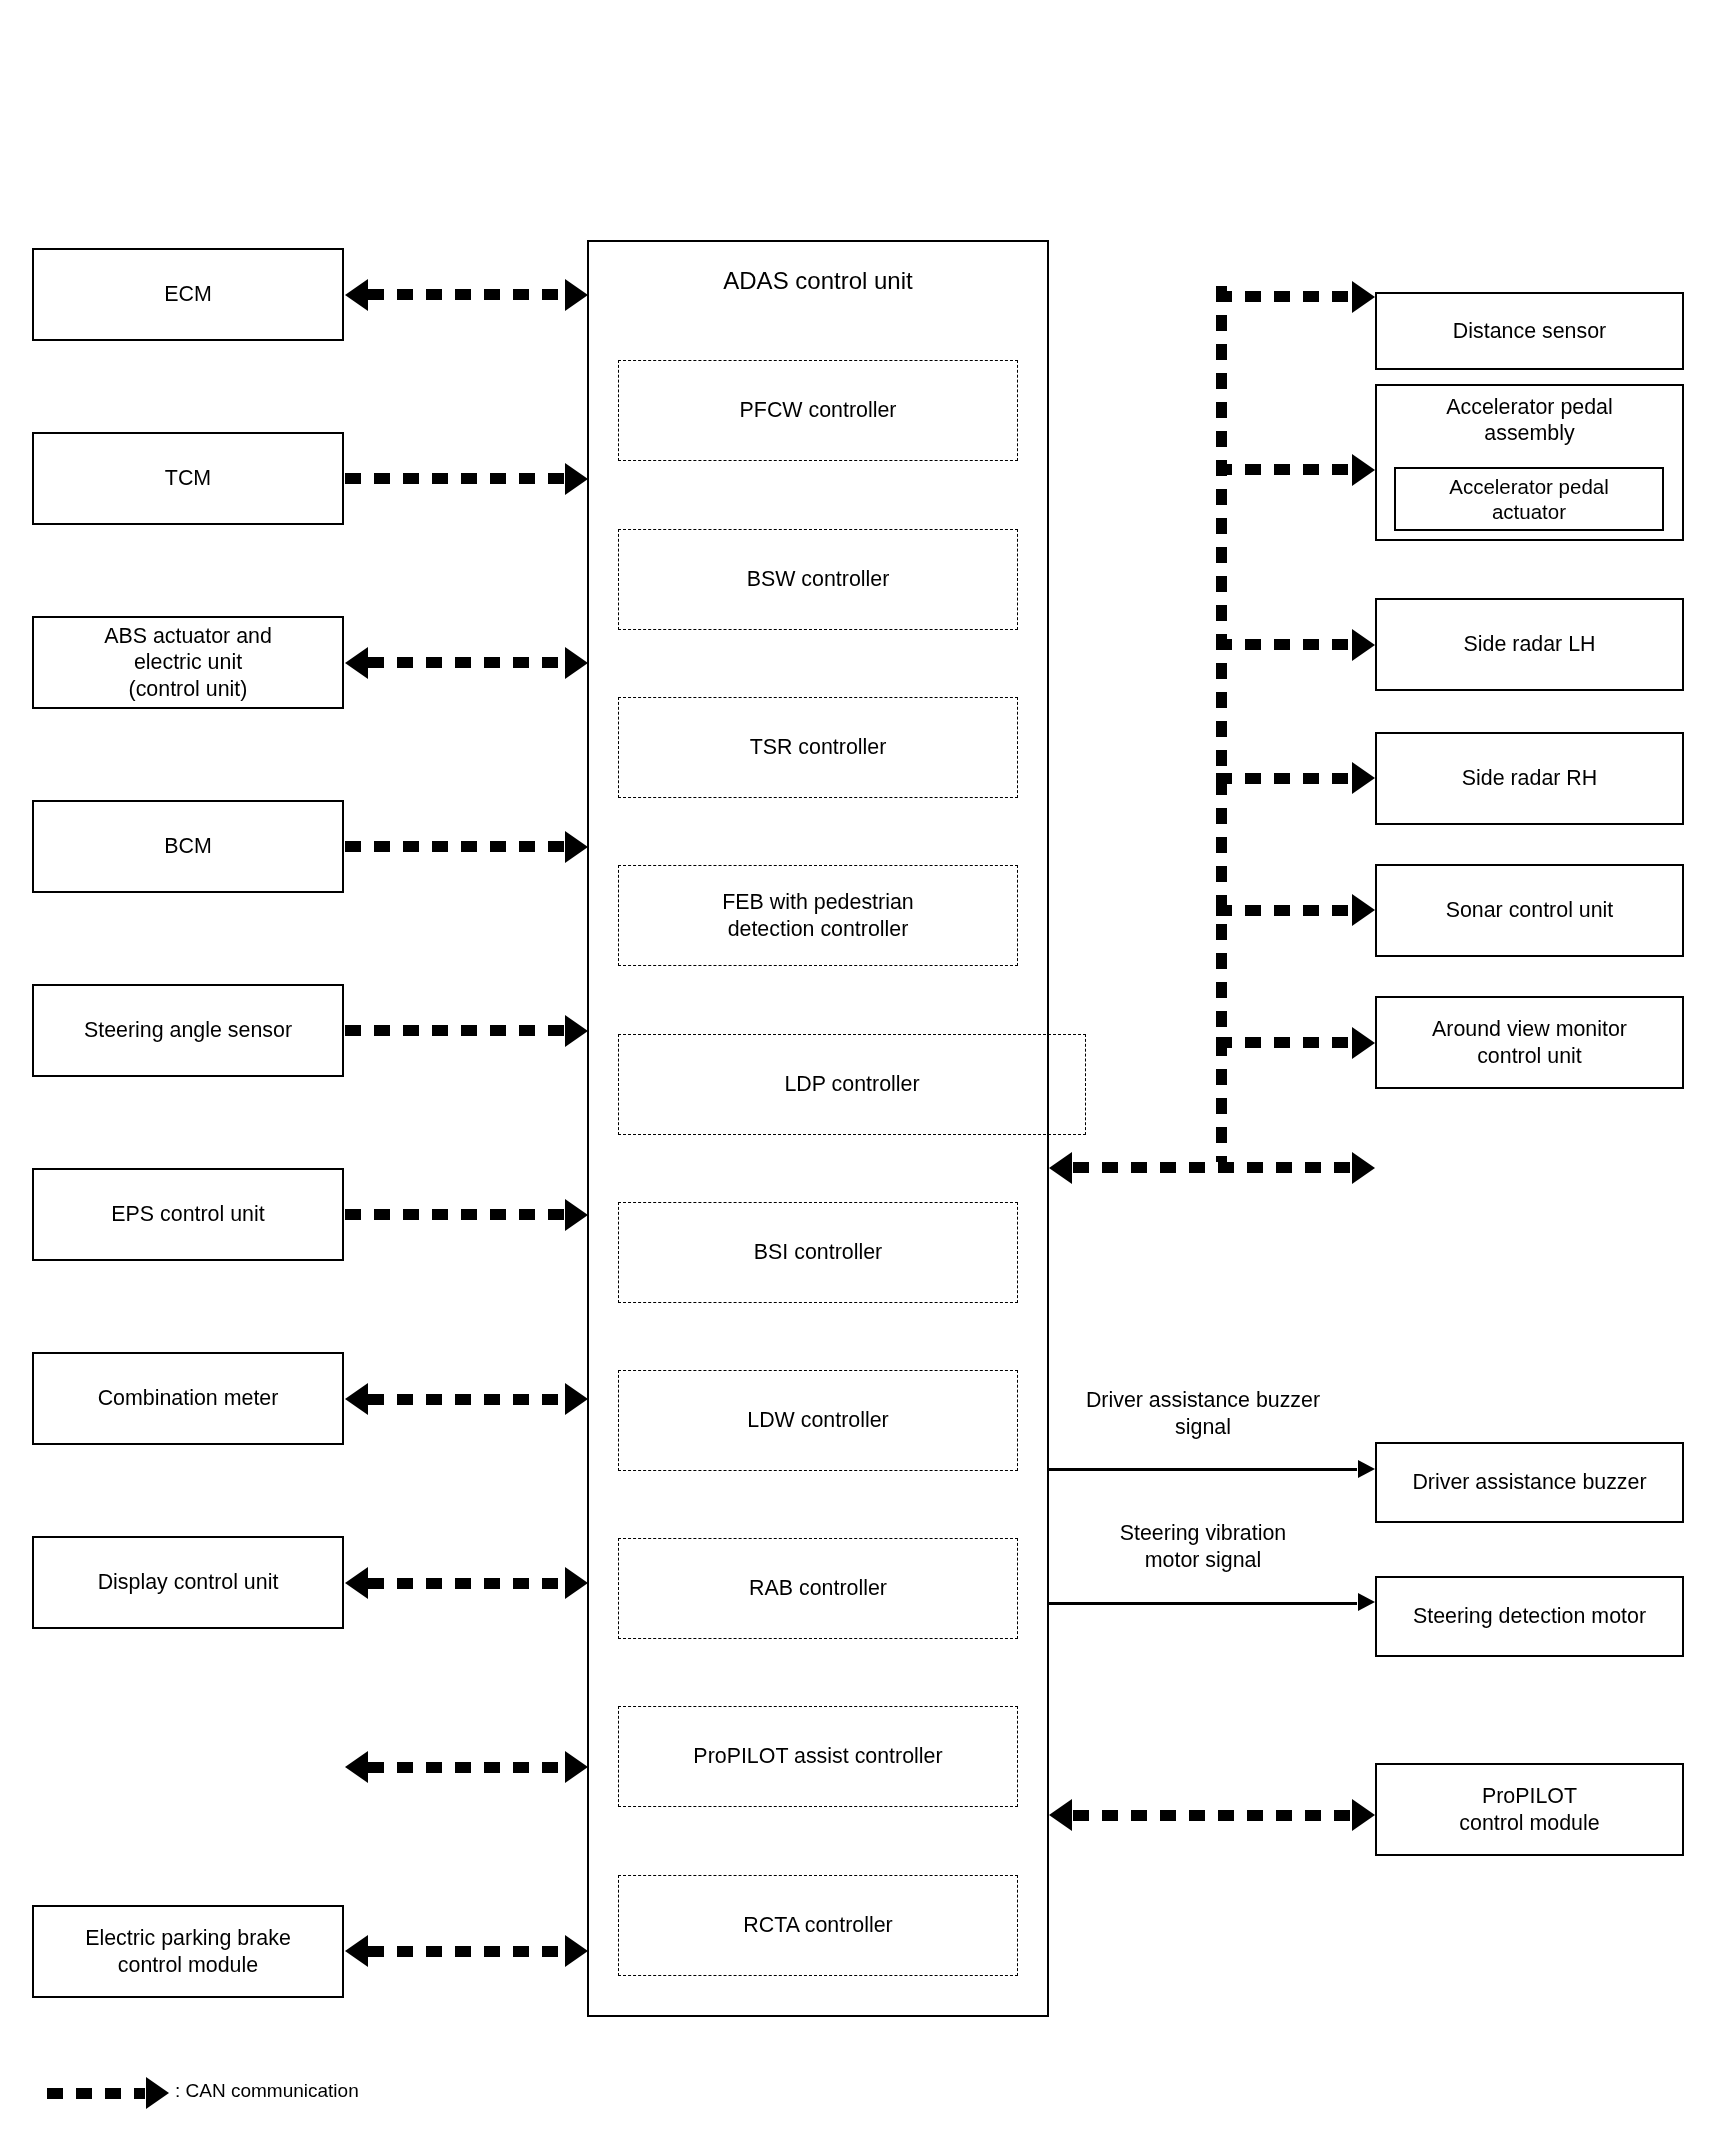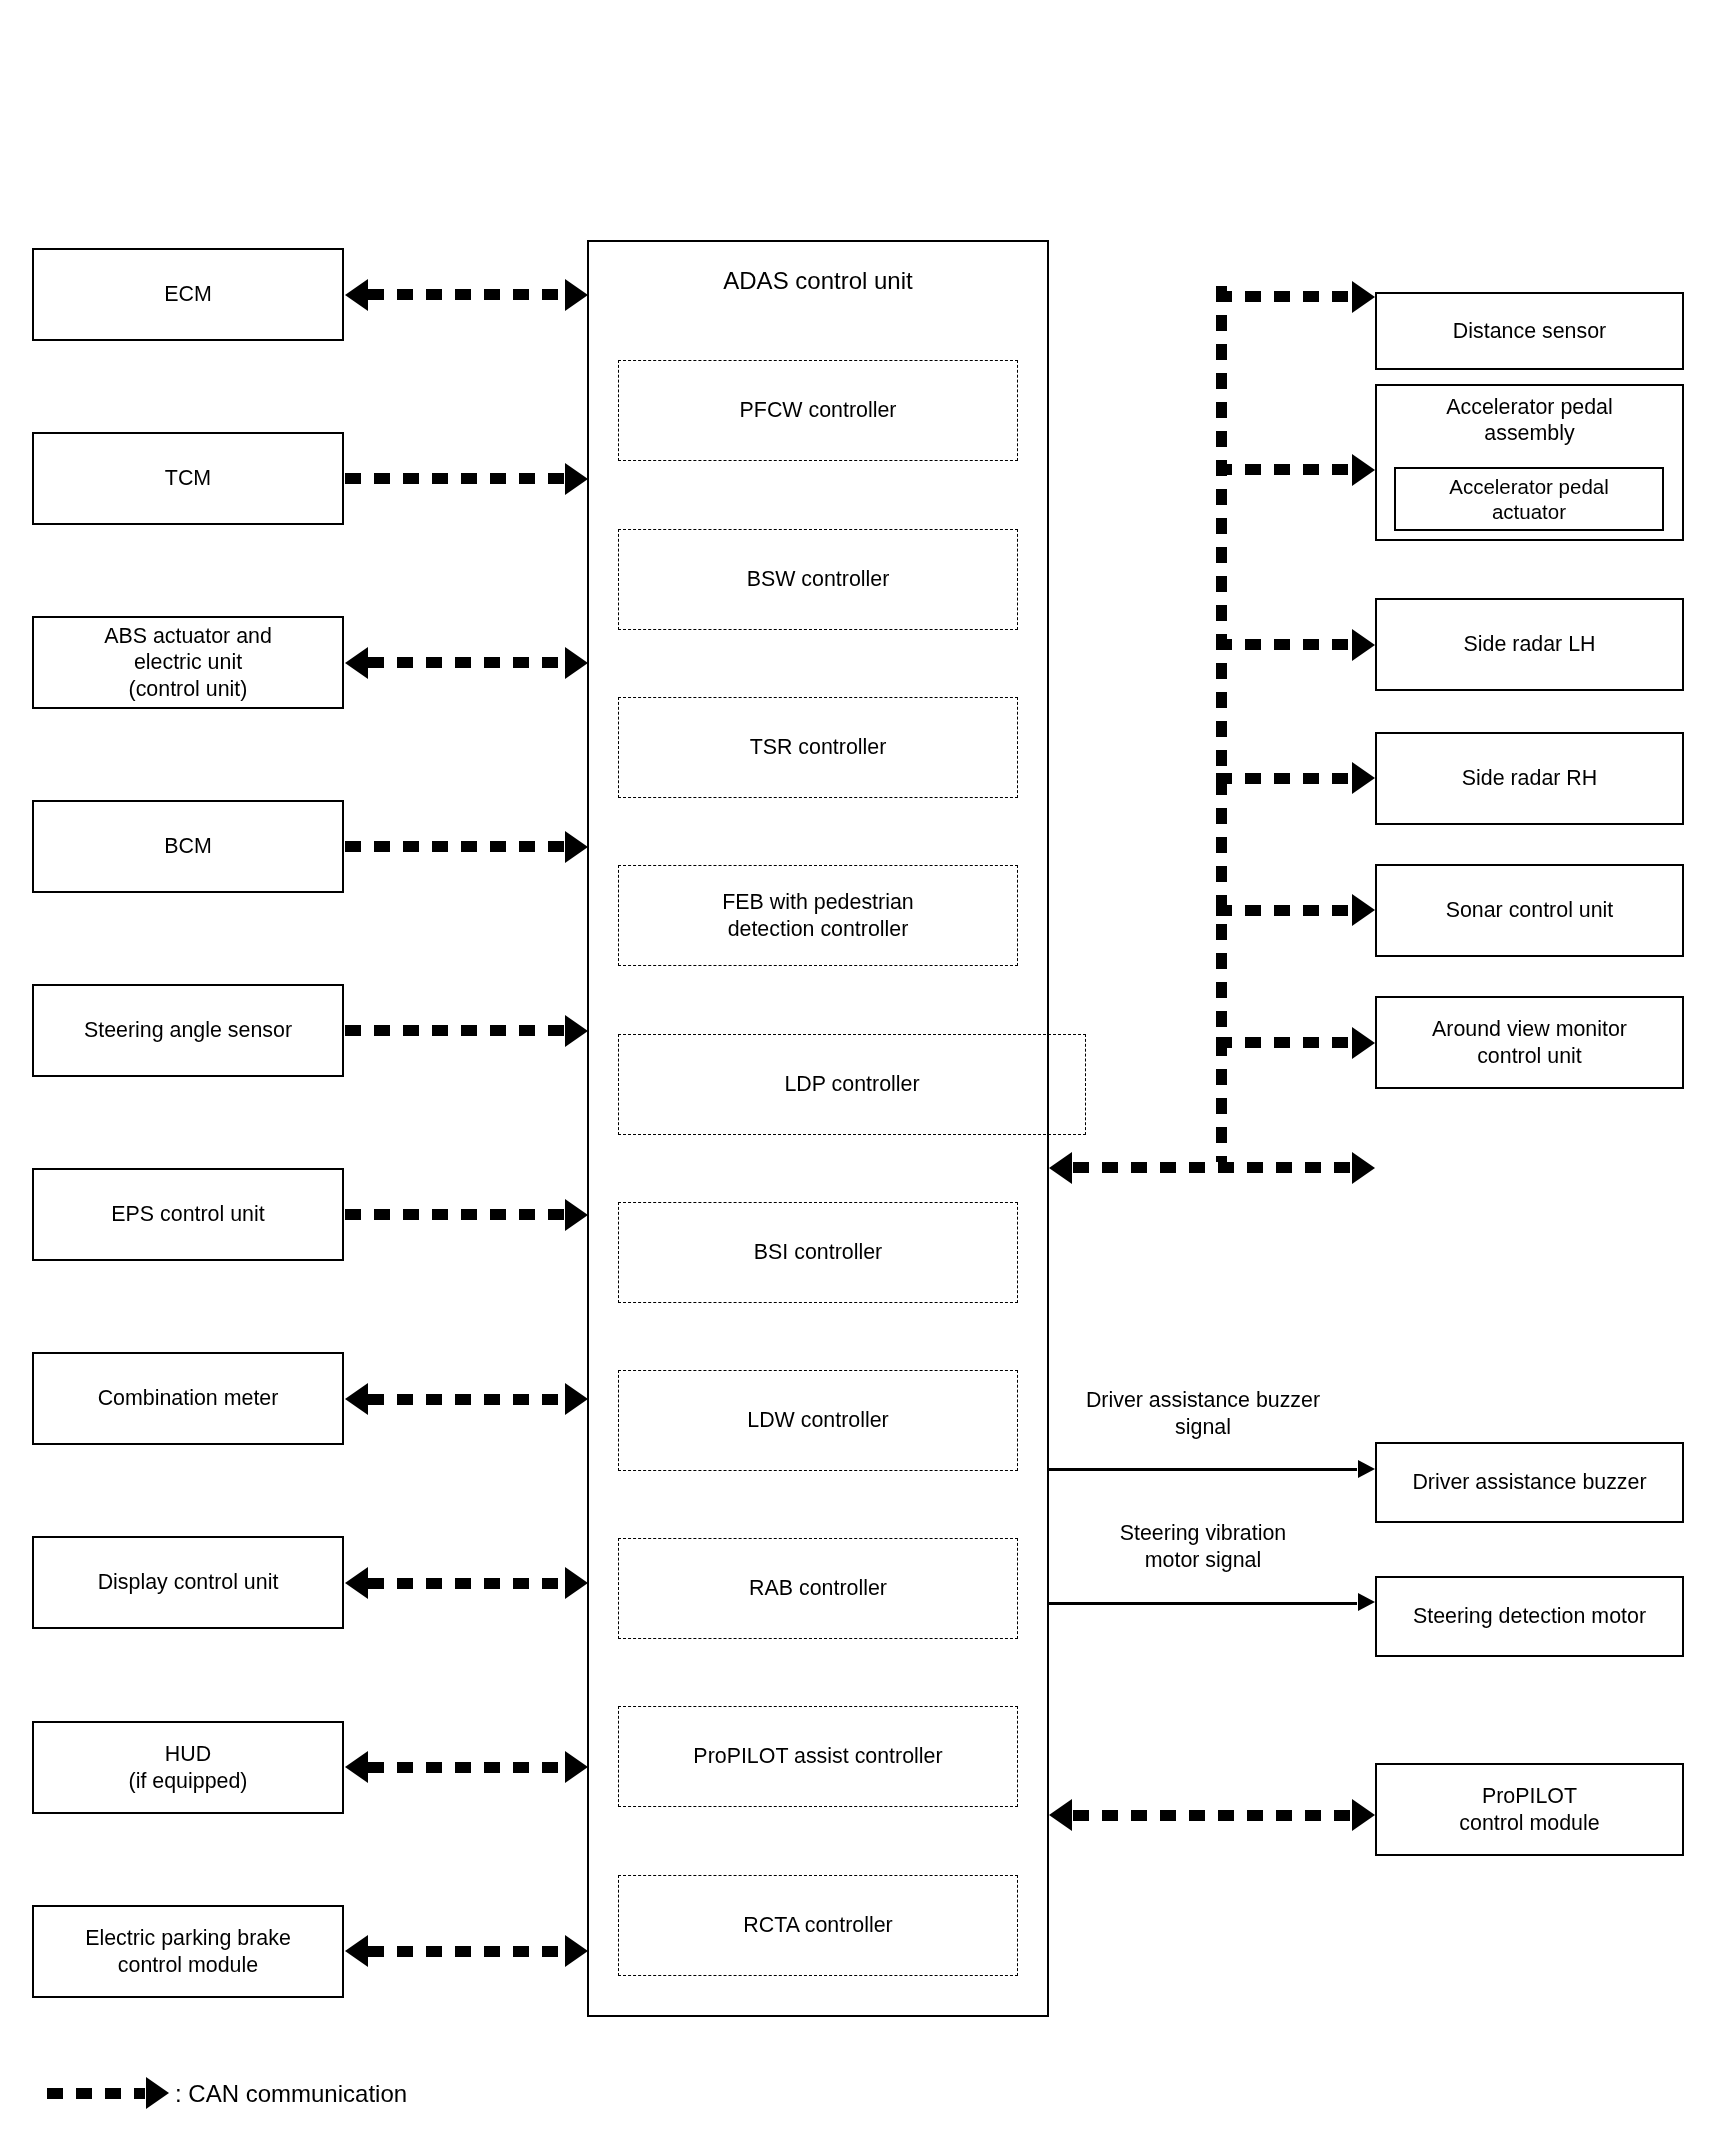--- a/index.html
+++ b/index.html
@@ -64,21 +64,21 @@
   .arr{position:absolute;width:0;height:0;}
   .arr-r{border-top:16.3px solid transparent;border-bottom:16.3px solid transparent;border-left:23px solid #000;}
   .arr-l{border-top:16.3px solid transparent;border-bottom:16.3px solid transparent;border-right:23px solid #000;}
 
   
   .sig-line{position:absolute;height:2.6px;background:#000;}
   .sig-head{position:absolute;width:0;height:0;border-top:9.4px solid transparent;border-bottom:9.4px solid transparent;border-left:17px solid #000;}
   .sig-label{position:absolute;text-align:center;font-size:21.4px;line-height:1.24;color:#000;white-space:pre-line;}
 
   
-  .legend-text{position:absolute;font-size:24px;color:#000;}
+  .legend-text{position:absolute;font-size:19px;color:#000;}
 </style>
 </head>
 <body>
 
 <div id="page">
 
   <div class="box" style="left:587px;top:240px;width:462px;height:1777px;align-items:flex-start;justify-content:center;"></div>
 
   <div class="adas-title" style="left:587px;top:267px;width:462px;">ADAS control unit</div>
 
@@ -97,22 +97,20 @@
   <div class="box" style="left:32px;top:248px;width:312px;height:93px;">ECM</div>
   <div class="box" style="left:32px;top:432px;width:312px;height:93px;">TCM</div>
   <div class="box" style="left:32px;top:616px;width:312px;height:93px;">ABS actuator and
 electric unit
 (control unit)</div>
   <div class="box" style="left:32px;top:800px;width:312px;height:93px;">BCM</div>
   <div class="box" style="left:32px;top:984px;width:312px;height:93px;">Steering angle sensor</div>
   <div class="box" style="left:32px;top:1168px;width:312px;height:93px;">EPS control unit</div>
   <div class="box" style="left:32px;top:1352px;width:312px;height:93px;">Combination meter</div>
   <div class="box" style="left:32px;top:1536px;width:312px;height:93px;">Display control unit</div>
-  <div class="box" style="left:32px;top:1721px;width:312px;height:93px;">HUD
-(if equipped)</div>
   <div class="box" style="left:32px;top:1905px;width:312px;height:93px;">Electric parking brake
 control module</div>
 
   <div class="arr arr-l" style="left:345px;top:279px;"></div>
   <div class="can-h" style="left:368px;top:289px;width:197px;"></div>
   <div class="arr arr-r" style="left:565px;top:279px;"></div>
 
   <div class="can-h" style="left:345px;top:473px;width:220px;"></div>
   <div class="arr arr-r" style="left:565px;top:463px;"></div>
 

